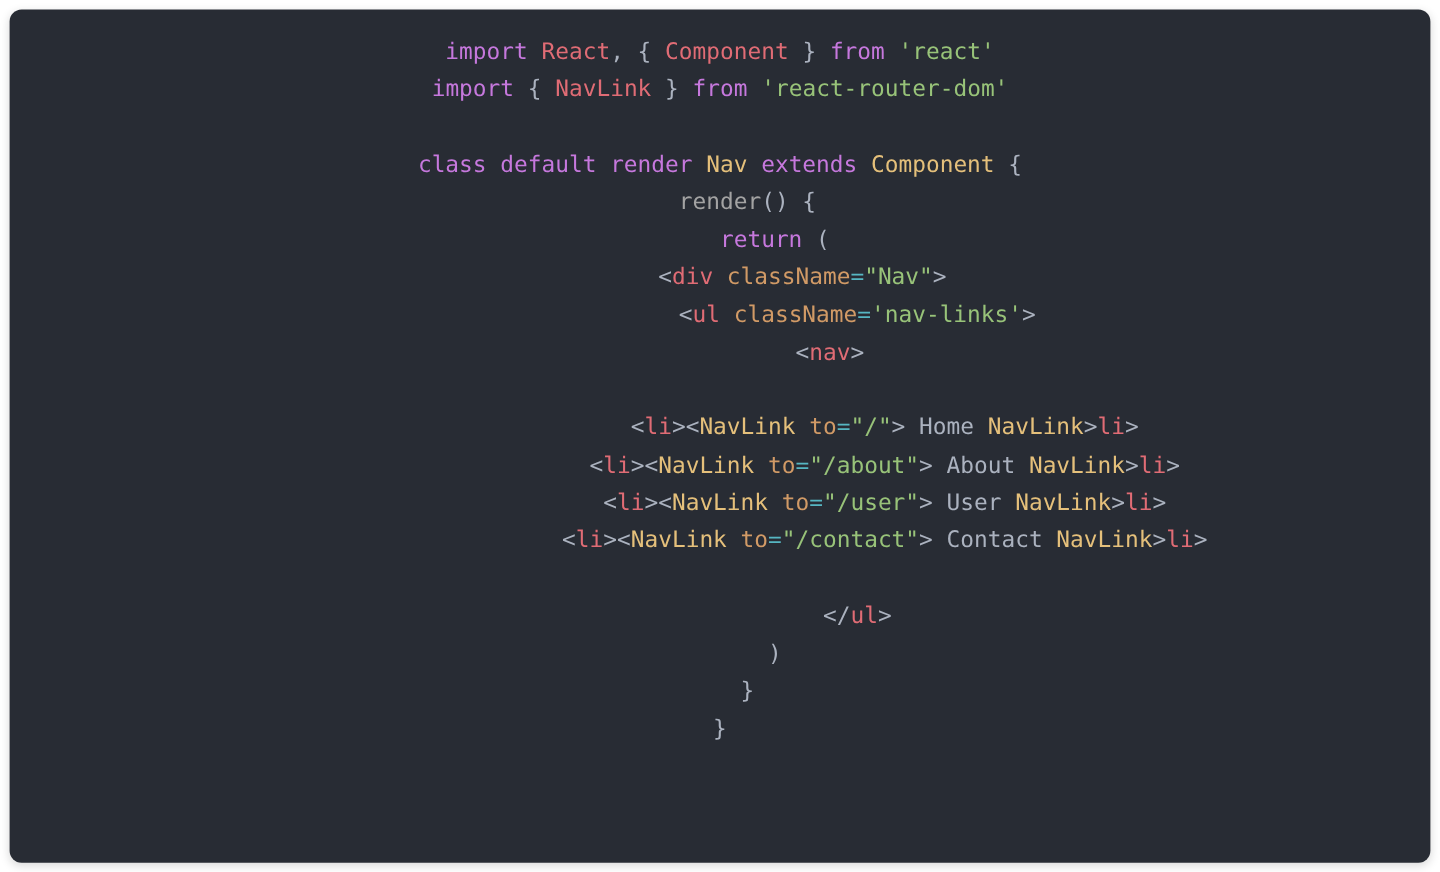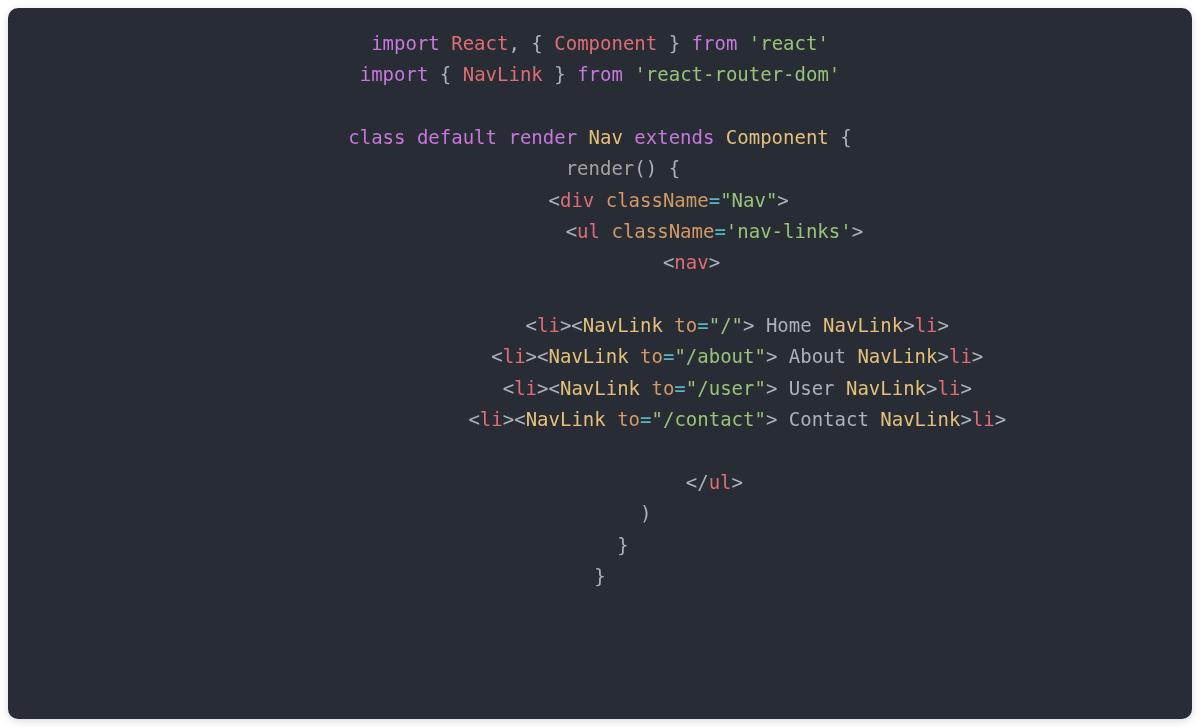--- a/index.html
+++ b/index.html
@@ -43,20 +43,21 @@
   </style>
 </head>
 <body>
 
 <div class="code-container">
   <div class="code-line"><span class="kw-purple">import</span> <span class="kw-red">React</span><span class="kw-gray">,</span> <span class="kw-gray">{</span> <span class="kw-red">Component</span> <span class="kw-gray">}</span> <span class="kw-purple">from</span> <span class="kw-green">'react'</span></div>
   <div class="code-line"><span class="kw-purple">import</span> <span class="kw-gray">{</span> <span class="kw-red">NavLink</span> <span class="kw-gray">}</span> <span class="kw-purple">from</span> <span class="kw-green">'react-router-dom'</span></div>
   <div class="code-line"> </div>
   <div class="code-line"><span class="kw-purple">class</span> <span class="kw-purple">default</span> <span class="kw-purple">render</span> <span class="kw-yellow">Nav</span> <span class="kw-purple">extends</span> <span class="kw-yellow">Component</span> <span class="kw-gray">{</span></div>
   <div class="code-line">    <span class="kw-blue">render</span><span class="kw-gray">() {</span></div>
+  <div class="code-line">        <span class="kw-purple">return</span> <span class="kw-gray">(</span></div>
   <div class="code-line">            <span class="kw-gray">&lt;</span><span class="kw-red">div</span> <span class="kw-attr">className</span><span class="kw-cyan">=</span><span class="kw-green">"Nav"</span><span class="kw-gray">&gt;</span></div>
   <div class="code-line">                    <span class="kw-gray">&lt;</span><span class="kw-red">ul</span> <span class="kw-attr">className</span><span class="kw-cyan">=</span><span class="kw-green">'nav-links'</span><span class="kw-gray">&gt;</span></div>
   <div class="code-line">                <span class="kw-gray">&lt;</span><span class="kw-red">nav</span><span class="kw-gray">&gt;</span></div>
   <div class="code-line"> </div>
   <div id="nav-items-container">
       <div class="code-line">                        <span class="kw-gray">&lt;</span><span class="kw-red">li</span><span class="kw-gray">&gt;</span><span class="kw-gray">&lt;</span><span class="kw-yellow">NavLink</span> <span class="kw-attr">to</span><span class="kw-cyan">=</span><span class="kw-green">"/"</span><span class="kw-gray">&gt;</span><span class="kw-gray"> Home </span><span class="kw-gray"><span class="kw-yellow">NavLink</span><span class="kw-gray">&gt;</span><span class="kw-gray"><span class="kw-red">li</span><span class="kw-gray">&gt;</span></span></span></div>
       <div class="code-line">                        <span class="kw-gray">&lt;</span><span class="kw-red">li</span><span class="kw-gray">&gt;</span><span class="kw-gray">&lt;</span><span class="kw-yellow">NavLink</span> <span class="kw-attr">to</span><span class="kw-cyan">=</span><span class="kw-green">"/about"</span><span class="kw-gray">&gt;</span><span class="kw-gray"> About </span><span class="kw-gray"><span class="kw-yellow">NavLink</span><span class="kw-gray">&gt;</span><span class="kw-gray"><span class="kw-red">li</span><span class="kw-gray">&gt;</span></span></span></div>
       <div class="code-line">                        <span class="kw-gray">&lt;</span><span class="kw-red">li</span><span class="kw-gray">&gt;</span><span class="kw-gray">&lt;</span><span class="kw-yellow">NavLink</span> <span class="kw-attr">to</span><span class="kw-cyan">=</span><span class="kw-green">"/user"</span><span class="kw-gray">&gt;</span><span class="kw-gray"> User </span><span class="kw-gray"><span class="kw-yellow">NavLink</span><span class="kw-gray">&gt;</span><span class="kw-gray"><span class="kw-red">li</span><span class="kw-gray">&gt;</span></span></span></div>
       <div class="code-line">                        <span class="kw-gray">&lt;</span><span class="kw-red">li</span><span class="kw-gray">&gt;</span><span class="kw-gray">&lt;</span><span class="kw-yellow">NavLink</span> <span class="kw-attr">to</span><span class="kw-cyan">=</span><span class="kw-green">"/contact"</span><span class="kw-gray">&gt;</span><span class="kw-gray"> Contact </span><span class="kw-gray"><span class="kw-yellow">NavLink</span><span class="kw-gray">&gt;</span><span class="kw-gray"><span class="kw-red">li</span><span class="kw-gray">&gt;</span></span></span></div>
     </div>

